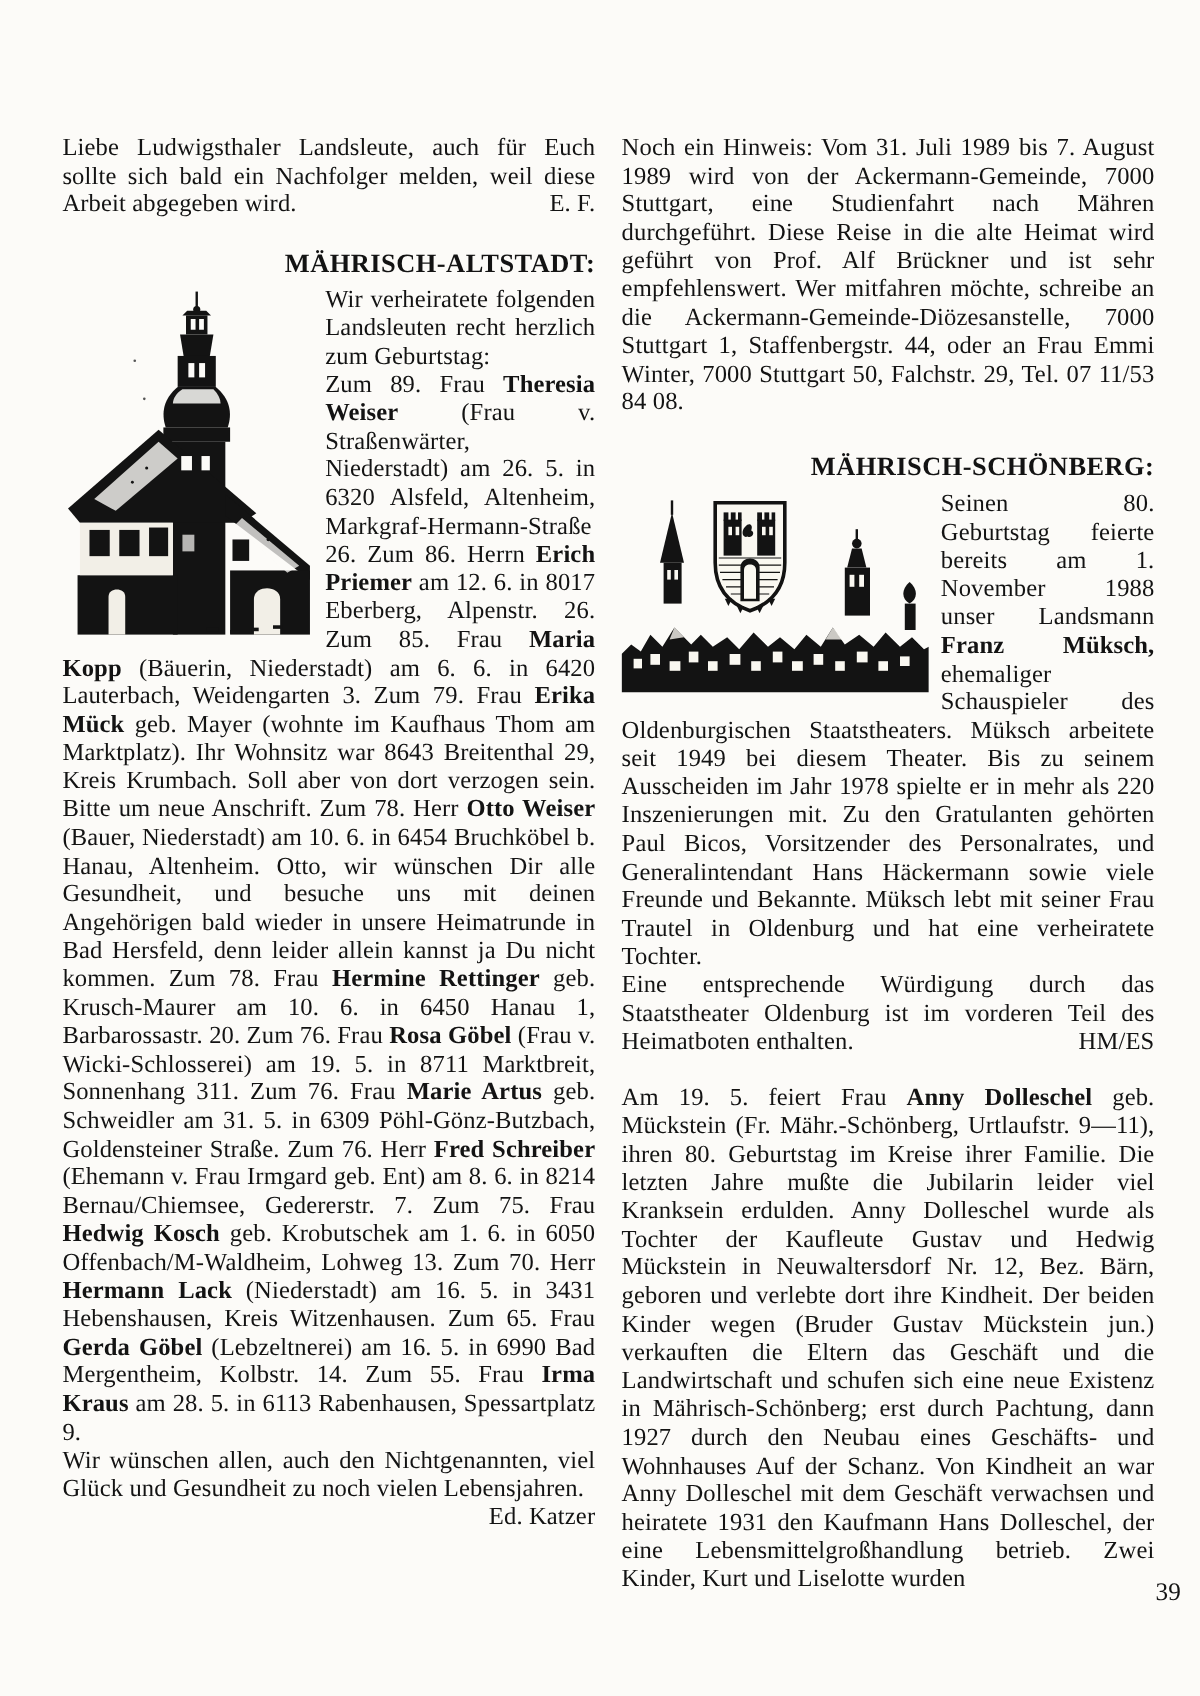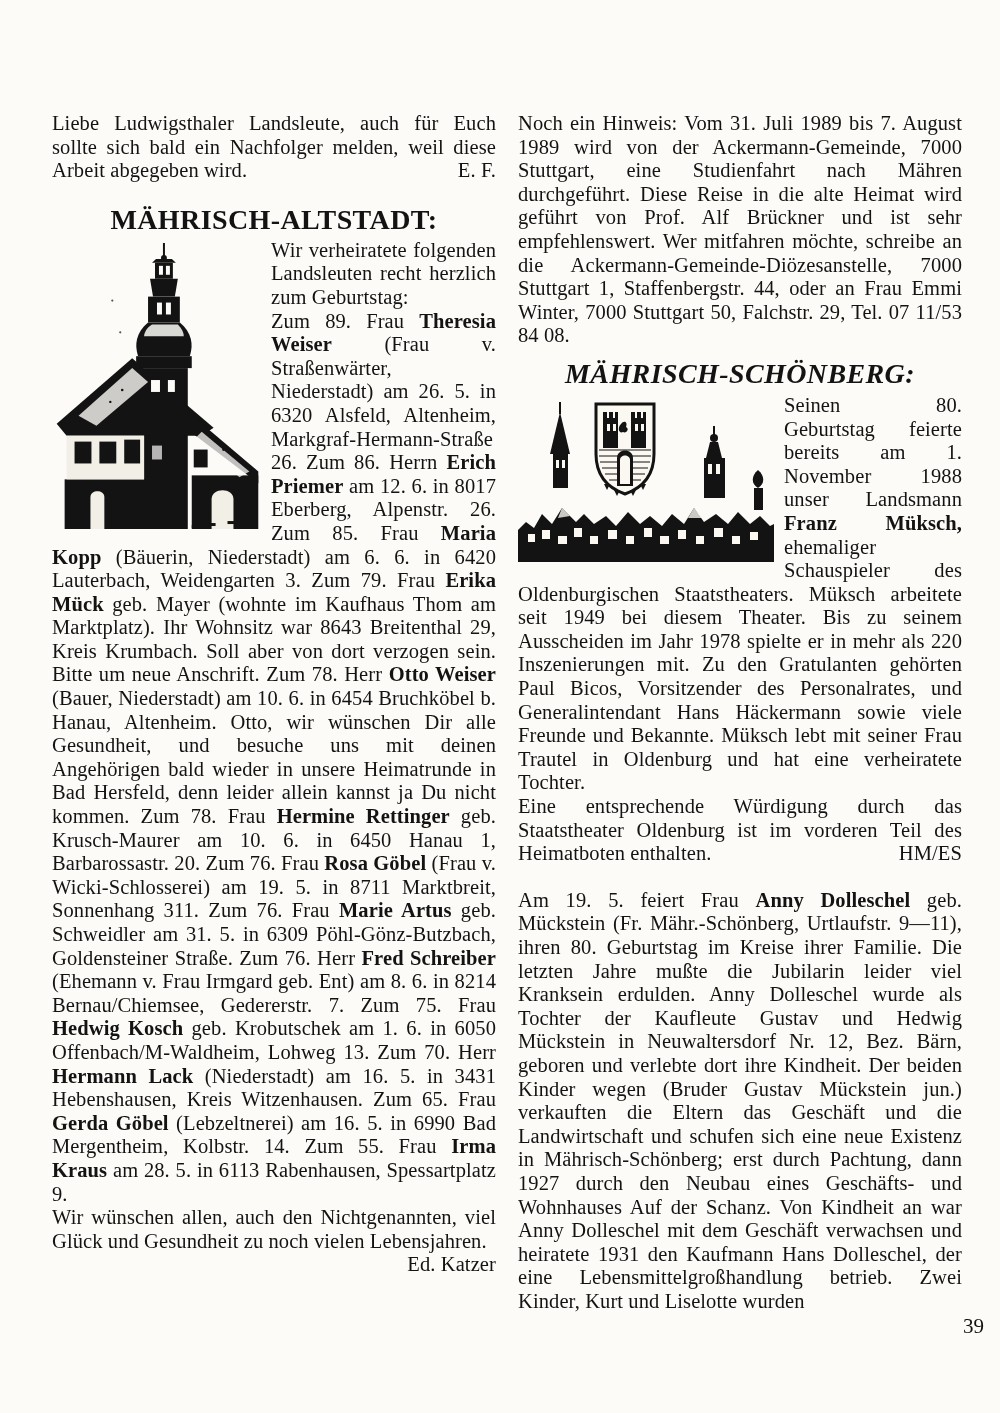--- a/index.html
+++ b/index.html
@@ -19,28 +19,28 @@
     letter-spacing:.1px;
     hyphens:auto;-webkit-hyphens:auto;
   }
   .col-left{left:52px;}
   .col-right{left:518px;}
   .para{margin:0;}
   .b{font-weight:bold;}
   .sig{float:right;}
   .heading{
     font-weight:bold;
-    font-size:28px;
+    font-size:22px;
     line-height:24px;
-    text-align:center;
+    text-align:right;
     letter-spacing:.4px;
     margin:0;
   }
   .heading-left{margin:25px 0 7px 0;}
-  .heading-right{margin:14px 0 8px 0;font-style:italic;}
+  .heading-right{margin:29px 0 8px 0;}
   .fig{float:left;display:block;}
   .fig-townhall{width:207px;height:288px;margin:2px 12px 4px 0;}
   .fig-skyline{width:256px;height:166px;margin:2px 10px 4px 0;}
   .gap-before{margin-top:23px;}
   .page-number{
     position:absolute;left:540px;top:1314px;width:444px;
     text-align:right;font-size:21px;
   }
   svg{display:block;width:100%;height:100%;}
 </style>

